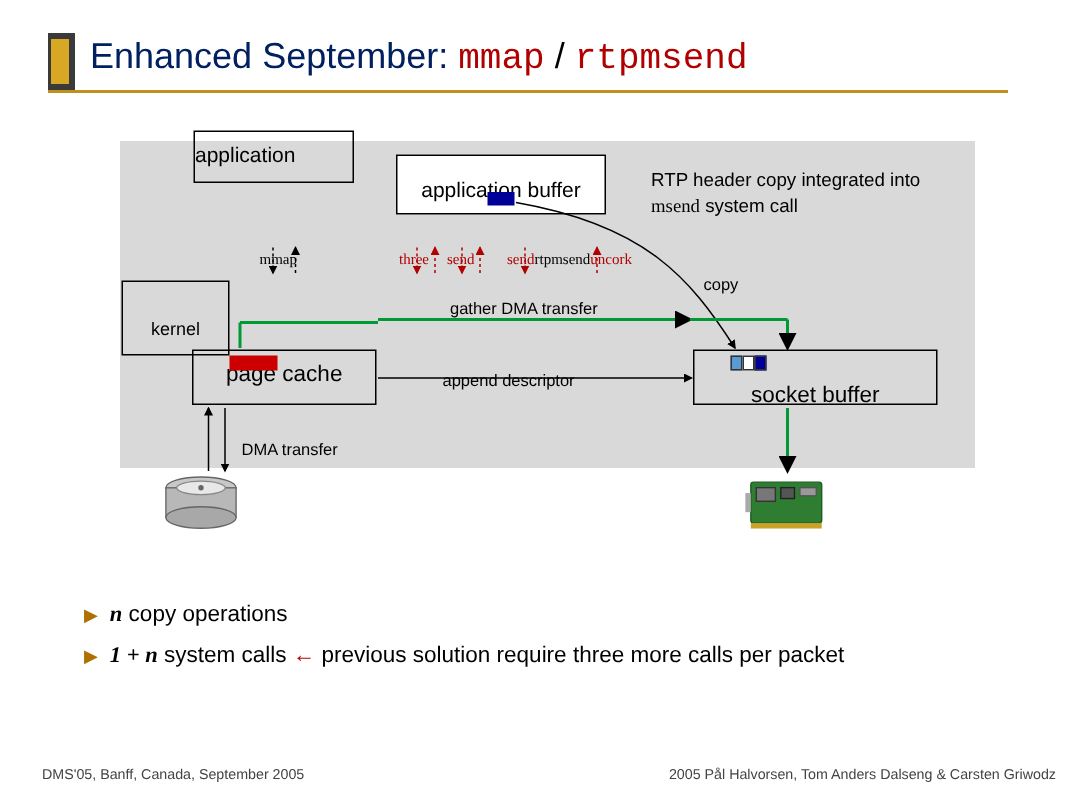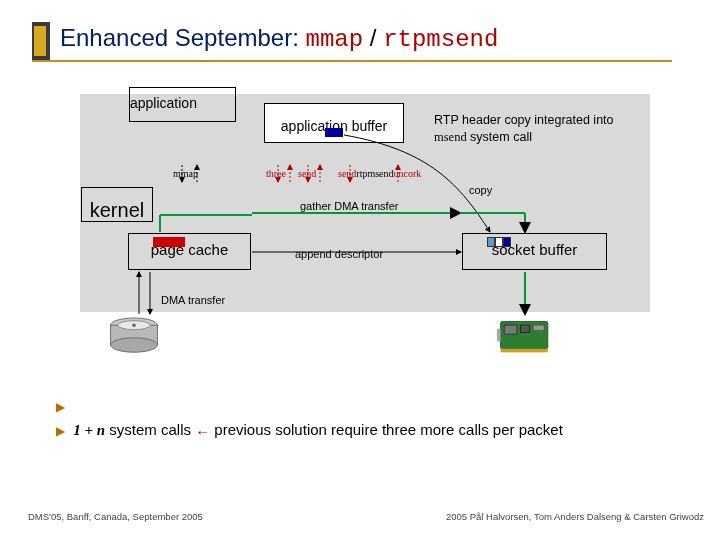--- a/index.html
+++ b/index.html
@@ -53,23 +53,23 @@
     background: #d9d9d9;
   }
   .border-box {
     position: absolute;
     border: 1.5px solid #000;
     background: transparent;
   }
   .app-box { left: 81px; top: 87px; width: 107px; height: 35px; font-size: 14px; text-align: left; padding-top: 7px; margin-left: 48px; }
   .buf-box { left: 264px; top: 103px; width: 140px; height: 40px; font-size: 14px; text-align: center; padding-top: 14px; background: #fff; }
   .rtp-rect { position:absolute; left: 325px; top: 128px; width: 18px; height: 9px; background:#000099; border:none; }
-  .kernel-box { left: 81px; top: 187px; width: 72px; height: 35px; font-size: 20px; text-align: center; padding-top: 11px; }
+  .kernel-box { left: 81px; top: 187px; width: 72px; height: 50px; font-size: 12px; text-align: center; padding-top: 24px; }
   .page-cache { left: 128px; top: 233px; width: 123px; height: 37px; font-size: 15px; text-align: center; padding-top: 7px; }
-  .socket-buf { left: 462px; top: 233px; width: 145px; height: 37px; font-size: 15px; text-align: center; padding-top: 7px; }
+  .socket-buf { left: 462px; top: 233px; width: 163px; height: 37px; font-size: 15px; text-align: center; padding-top: 21px; }
 
   .label { position: absolute; font-size: 11px; }
   .mono { font-family: Liberation Serif, serif; }
   .red { color: #b00000; }
 
   .mmap-lbl { left: 173px; top: 168px; font-size: 10px; }
   .cork-lbl { left: 266px; top: 168px; font-size: 10px; }
   .send-lbl { left: 298px; top: 168px; font-size: 10px; }
   .sendrtp-lbl { left: 338px; top: 168px; font-size: 10px; }
 
@@ -242,20 +242,23 @@
   <rect x="8" y="10" width="14" height="10" fill="#777" stroke="#333"></rect>
   <rect x="26" y="10" width="10" height="8" fill="#555" stroke="#222"></rect>
   <rect x="40" y="10" width="12" height="6" fill="#999" stroke="#555"></rect>
   <rect x="4" y="36" width="52" height="4" fill="#c9a227"></rect>
   <rect x="0" y="14" width="4" height="14" fill="#aaa"></rect>
 </svg>
 
 <div class="bullets">
   <div class="bullet-row">
     <span class="chevron">▶</span>
+    <span>
+      <span class="bi">n</span><span> copy operations</span>
+    </span>
   </div>
   <div class="bullet-row">
     <span class="chevron">▶</span>
     <span>
       <span class="bi">1 + n</span><span> system calls</span><span class="red-arrow">  ←  </span><span>previous solution require three more calls per packet</span>
     </span>
   </div>
 </div>
 
 <div class="footer-left">DMS'05, Banff, Canada, September 2005</div>

